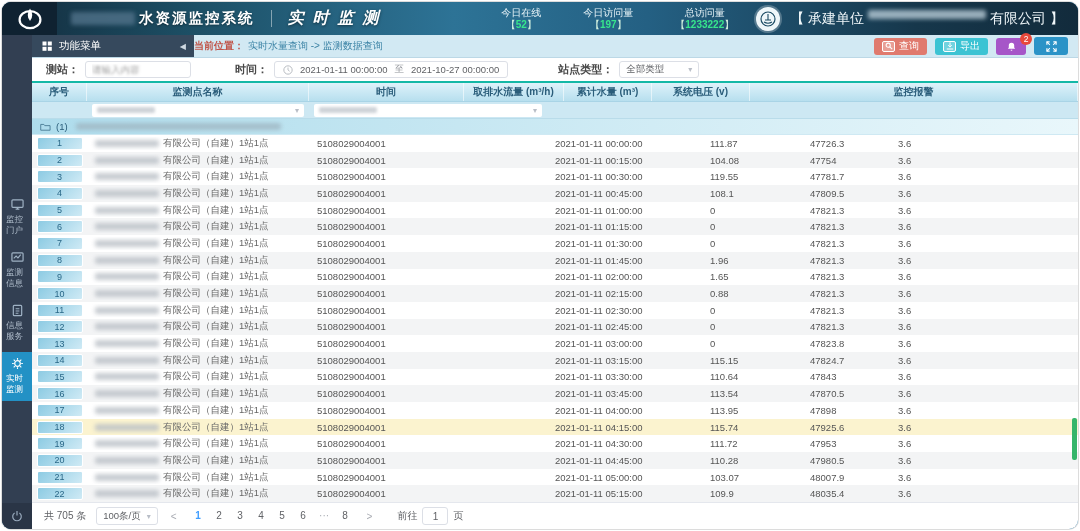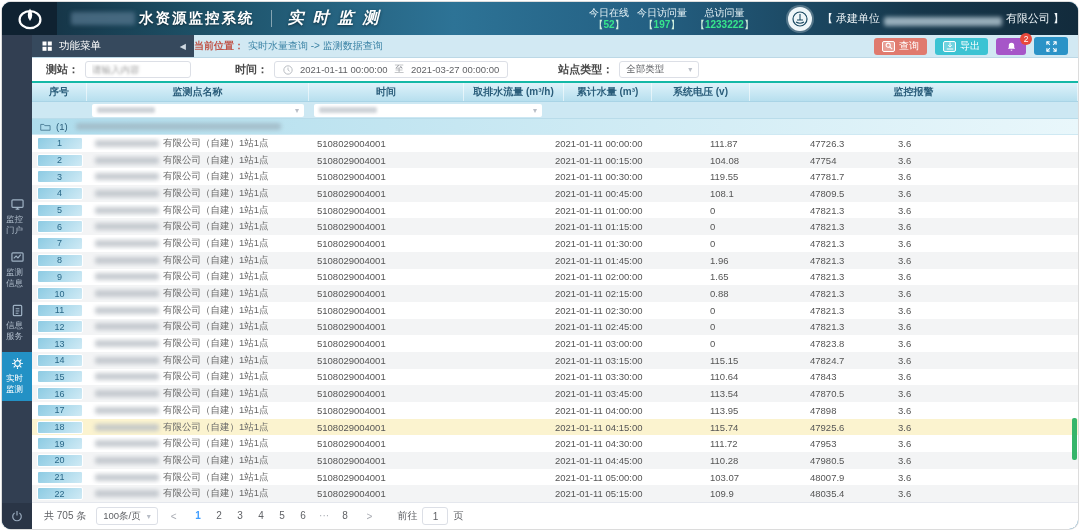--- a/index.html
+++ b/index.html
@@ -13,28 +13,28 @@
   .logo-box{width:55px;height:33px;background:#0f2231;display:flex;align-items:center;justify-content:center;flex:none;}
   .title-area{display:flex;align-items:center;margin-left:14px;}
   .blob{display:inline-block;background:#9fb3bf;border-radius:2px;filter:blur(2px);opacity:.8;}
   .blob.dark{background:#51728a;}
   .t-blob{width:64px;height:13px;margin-right:4px;}
   .sys-title{color:#fff;font-size:14.5px;font-weight:bold;letter-spacing:2px;text-shadow:0 1px 2px rgba(0,0,0,.4);}
   .t-divider{width:1px;height:17px;background:rgba(255,255,255,.45);margin:0 16px;}
   .page-title{color:#fff;font-size:16px;font-weight:bold;font-style:italic;letter-spacing:9px;
     font-family:"DejaVu Serif","Liberation Serif",serif;text-shadow:0 1px 3px rgba(0,0,0,.5);}
   .hd-spacer{flex:1;}
-  .stats{display:flex;gap:8px;margin-right:34px;justify-content:center;}
+  .stats{display:flex;gap:42px;margin-right:22px;justify-content:center;}
   .stat{display:flex;flex-direction:column;align-items:center;line-height:1.15;}
   .stat .lb{color:#e8f4f8;font-size:10px;}
   .stat .vl{font-size:10px;color:#cfeede;}
   .stat .vl b{color:#37e68c;font-weight:bold;font-style:normal;}
   .avatar{width:24px;height:24px;border-radius:50%;background:#eef6f9;margin-right:10px;flex:none;
     display:flex;align-items:center;justify-content:center;box-shadow:0 0 0 2px rgba(255,255,255,.25);}
-  .org{color:#f0f7fa;font-size:11px;margin-right:14px;white-space:nowrap;display:flex;align-items:flex-end;}
+  .org{color:#f0f7fa;font-size:14px;margin-right:14px;white-space:nowrap;display:flex;align-items:flex-start;}
   .org .blob{width:118px;height:9px;margin:0 4px;background:#b9cdd8;}
 
   
   .body{display:flex;height:494px;}
 
   
   .sidebar{width:30px;background:#323f52;display:flex;flex-direction:column;align-items:center;flex:none;}
   .side-spacer{height:158px;flex:none;}
   .side-item{width:30px;padding:5px 0 6px;display:flex;flex-direction:column;align-items:center;cursor:pointer;}
   .side-item + .side-item{margin-top:4px;}
@@ -287,21 +287,21 @@
         </div>
         <div class="f-group g-time">
           <span class="f-label">时间：</span>
           <div class="time-box">
             <svg width="10" height="10" viewBox="0 0 12 12">
               <circle cx="6" cy="6" r="5" fill="none" stroke="#b8bcc2" stroke-width="1.2"></circle>
               <path d="M6 3 V6 L8 7.5" fill="none" stroke="#b8bcc2" stroke-width="1.1"></path>
             </svg>
             <span class="dt">2021-01-11 00:00:00</span>
             <span class="to">至</span>
-            <span class="dt">2021-03-27 00:00:00</span>
+            <span class="dt">2021-10-27 00:00:00</span>
           </div>
         </div>
         <div class="f-group g-type">
           <span class="f-label">站点类型：</span>
           <div class="fake-select">
             <span class="sel-val">全部类型</span>
             <span class="chevron">▾</span>
           </div>
         </div>
       </div>

